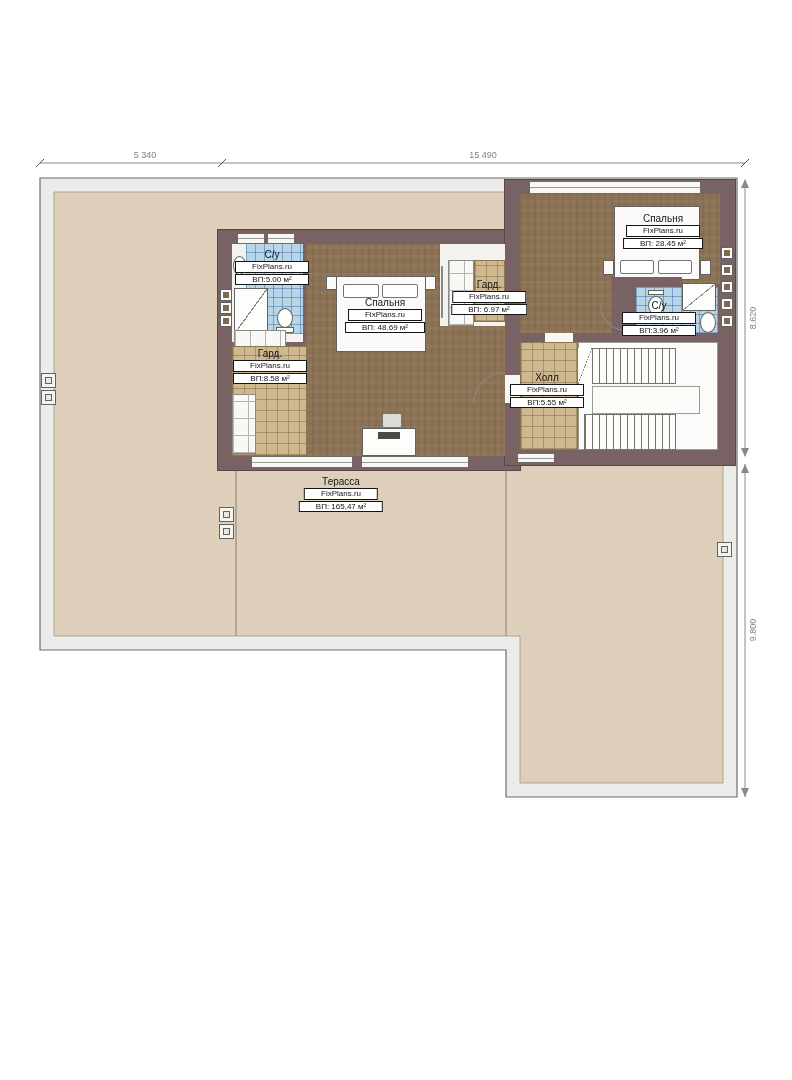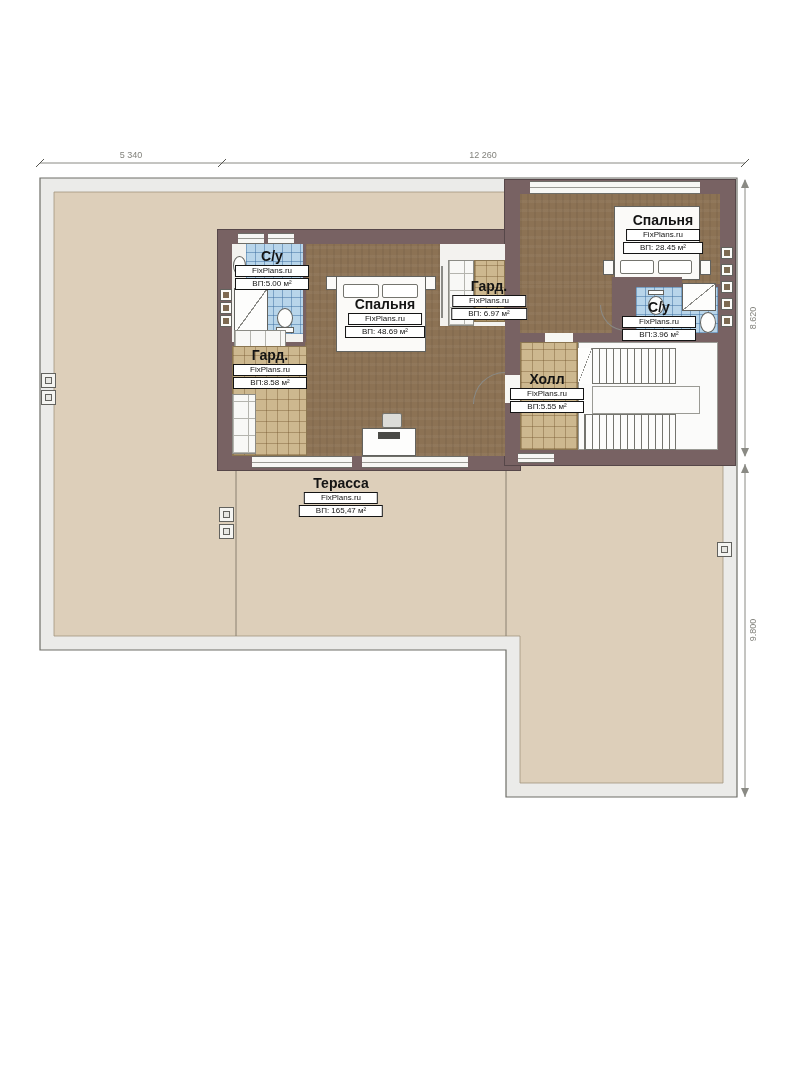--- a/index.html
+++ b/index.html
@@ -36,21 +36,21 @@
   .post{position:absolute;box-sizing:border-box;width:15px;height:15px;background:#f4f4f1;border:1px solid #62625e;}
   .post::after{content:"";position:absolute;left:3px;top:3px;right:3px;bottom:3px;border:1px solid #62625e;background:#e7e7e3;}
   .shelf{position:absolute;box-sizing:border-box;width:12px;height:12px;background:#fbfbf9;border:1px solid #62625e;}
   .shelf::after{content:"";position:absolute;left:2px;top:2px;right:2px;bottom:2px;background:#7d6a52;}
   .arc{position:absolute;box-sizing:border-box;}
   .bed{position:absolute;box-sizing:border-box;background:#fbfaf8;border:1px solid #62625e;}
   .pillow{position:absolute;box-sizing:border-box;background:#fff;border:1px solid #74746e;border-radius:2px;}
   .stand{position:absolute;box-sizing:border-box;background:#fbfaf8;border:1px solid #62625e;}
   .rlabel{position:absolute;display:flex;flex-direction:column;align-items:center;gap:1px;
           transform:translateX(-50%);z-index:30;}
-  .rname{font-size:14px;font-weight:bold;color:#141414;line-height:1.1;white-space:nowrap;}
+  .rname{font-size:10px;font-weight:normal;color:#141414;line-height:1.1;white-space:nowrap;}
   .rbox{background:#fff;border:1px solid #141414;font-size:8px;color:#141414;line-height:1.2;
         padding:0 16px;white-space:nowrap;}
   .dim{position:absolute;font-size:9px;color:#82827c;line-height:1;transform:translateX(-50%);white-space:nowrap;}
   .dimv{position:absolute;font-size:9px;color:#82827c;line-height:1;transform:translate(-50%,-50%) rotate(-90deg);white-space:nowrap;}
   .thinline{position:absolute;background:#8a8a86;}
 </style>
 </head>
 <body>
 
 <div class="stage">
@@ -67,22 +67,22 @@
     <line x1="741" y1="167" x2="749" y2="159" stroke="#555550" stroke-width="1"></line>
 
     <line x1="745" y1="180" x2="745" y2="456" stroke="#8a8a84" stroke-width="1"></line>
     <polygon points="741,188 749,188 745,179" fill="#8a8a84"></polygon>
     <polygon points="741,448 749,448 745,457" fill="#8a8a84"></polygon>
     <line x1="745" y1="464" x2="745" y2="797" stroke="#8a8a84" stroke-width="1"></line>
     <polygon points="741,473 749,473 745,464" fill="#8a8a84"></polygon>
     <polygon points="741,788 749,788 745,797" fill="#8a8a84"></polygon>
   </svg>
 
-  <div class="dim" style="left:131px;top:151px">5 340</div>
-  <div class="dim" style="left:483px;top:151px">12 260</div>
+  <div class="dim" style="left:145px;top:151px">5 340</div>
+  <div class="dim" style="left:483px;top:151px">15 490</div>
   <div class="dimv" style="left:753px;top:318px">8.620</div>
   <div class="dimv" style="left:753px;top:630px">9.800</div>
 
   <div class="post" style="left:41px;top:373px"></div>
   <div class="post" style="left:41px;top:390px"></div>
   <div class="post" style="left:219px;top:507px"></div>
   <div class="post" style="left:219px;top:524px"></div>
   <div class="post" style="left:717px;top:542px"></div>
 
   <div class="wall block-outline" style="left:218px;top:230px;width:302px;height:240px"></div>

